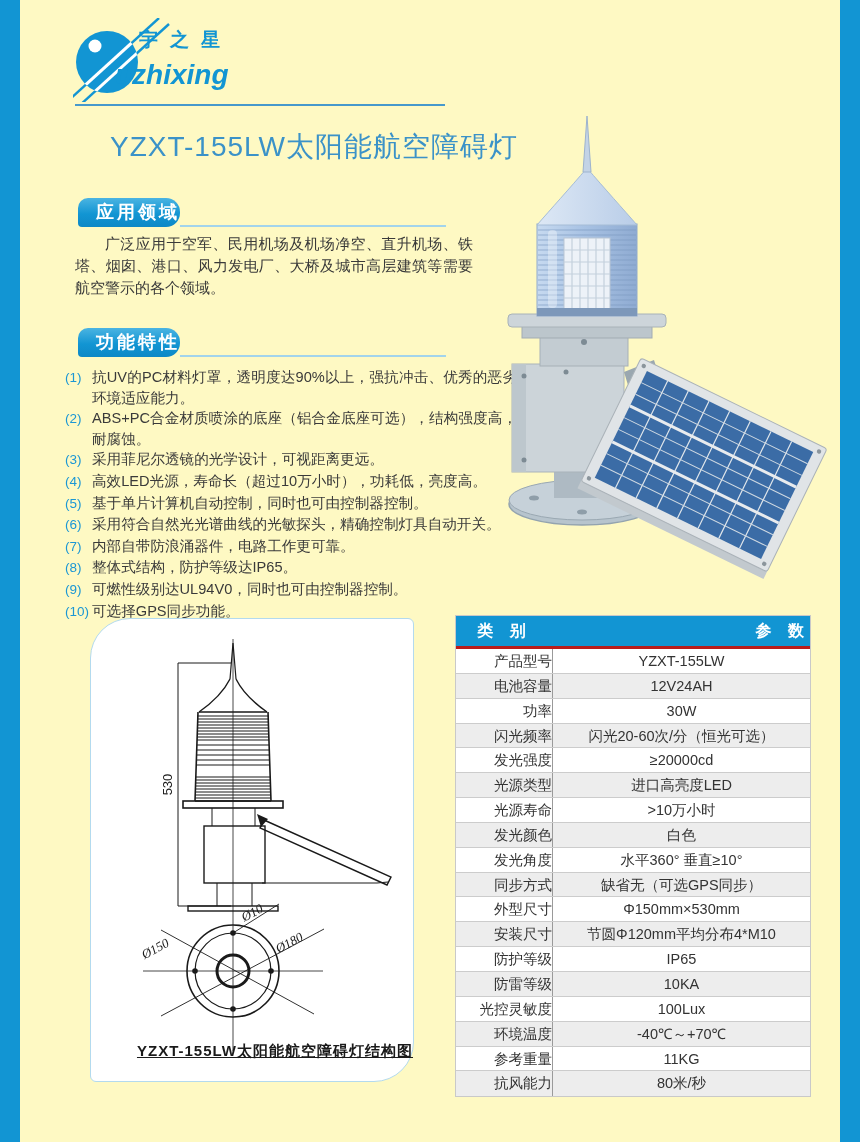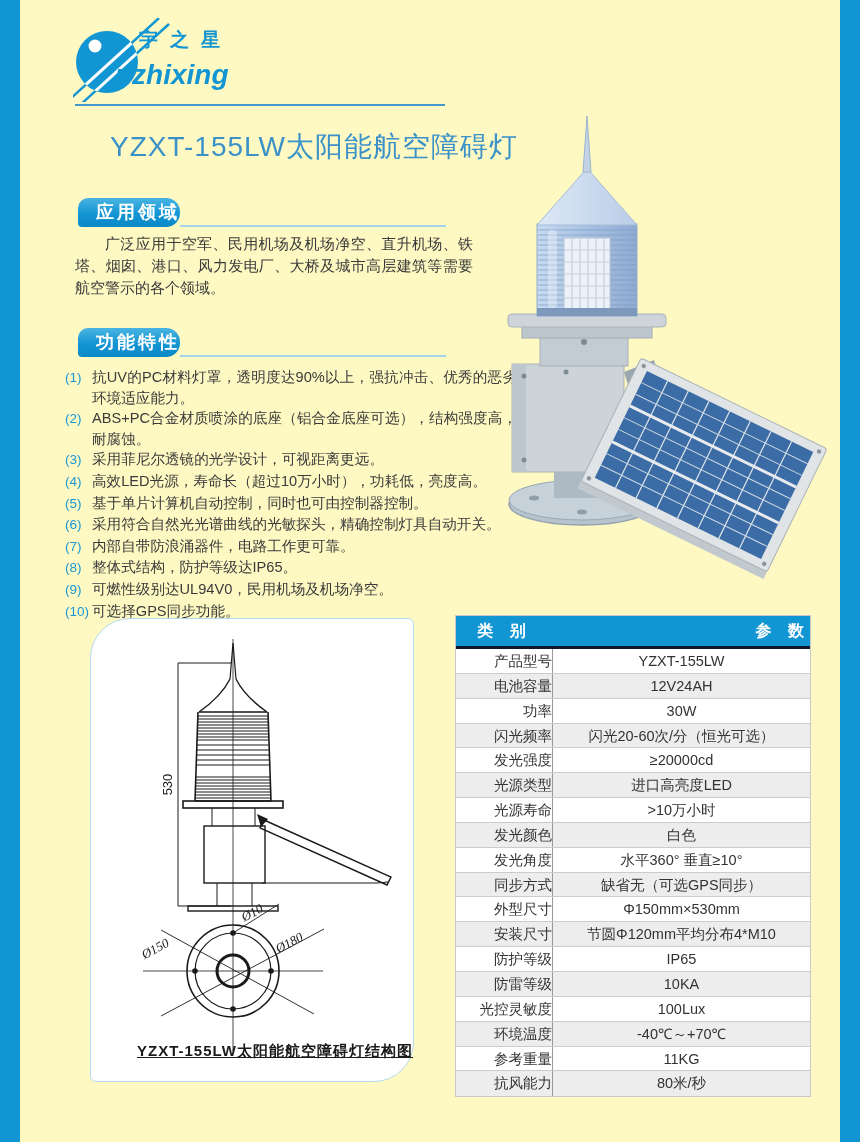--- a/index.html
+++ b/index.html
@@ -59,21 +59,21 @@
     font-size:15px;font-weight:bold;color:#1a1a1a;letter-spacing:1px;text-decoration:underline;
   }
 
   
   .photo{position:absolute;left:478px;top:110px;width:366px;height:515px;}
 
   
   .spec-table{position:absolute;left:455px;top:615px;width:356px;border:1px solid #c9c9c9;box-sizing:border-box;background:#fff;}
   .thead{
     display:flex;height:30px;line-height:30px;background:#1295d3;
-    border-bottom:3px solid #0f172a;color:#ffffff;font-size:16px;font-weight:bold;letter-spacing:6px;
+    border-bottom:3px solid #b91c1c;color:#ffffff;font-size:16px;font-weight:bold;letter-spacing:6px;
   }
   .thead .h-left{width:97px;text-align:center;}
   .thead .h-right{flex:1;text-align:right;}
   .trow{display:flex;height:24.85px;line-height:24.85px;box-sizing:border-box;border-bottom:1px solid #cccccc;font-size:14.5px;color:#333333;}
   .trow:last-child{border-bottom:none;}
   .trow.alt{background:#ededed;}
   .tcell{box-sizing:border-box;}
   .tcell.left{width:97px;text-align:right;border-right:1px solid #9a9a9a;}
   .tcell.right{flex:1;text-align:center;}
 </style>
@@ -142,21 +142,21 @@
     <div class="feat">
         <span class="num">(7)</span>
         <span class="txt">内部自带防浪涌器件，电路工作更可靠。</span>
       </div>
     <div class="feat">
         <span class="num">(8)</span>
         <span class="txt">整体式结构，防护等级达IP65。</span>
       </div>
     <div class="feat">
         <span class="num">(9)</span>
-        <span class="txt">可燃性级别达UL94V0，民用机场及机场净空。</span>
+        <span class="txt">可燃性级别达UL94V0，同时也可由控制器控制。</span>
       </div>
     <div class="feat">
         <span class="num">(10)</span>
         <span class="txt">可选择GPS同步功能。</span>
       </div>
   </div>
 
   <svg class="photo" viewBox="0 0 366 515">
     <defs>
       <linearGradient id="domeGrad" x1="0" y1="0" x2="1" y2="0">

